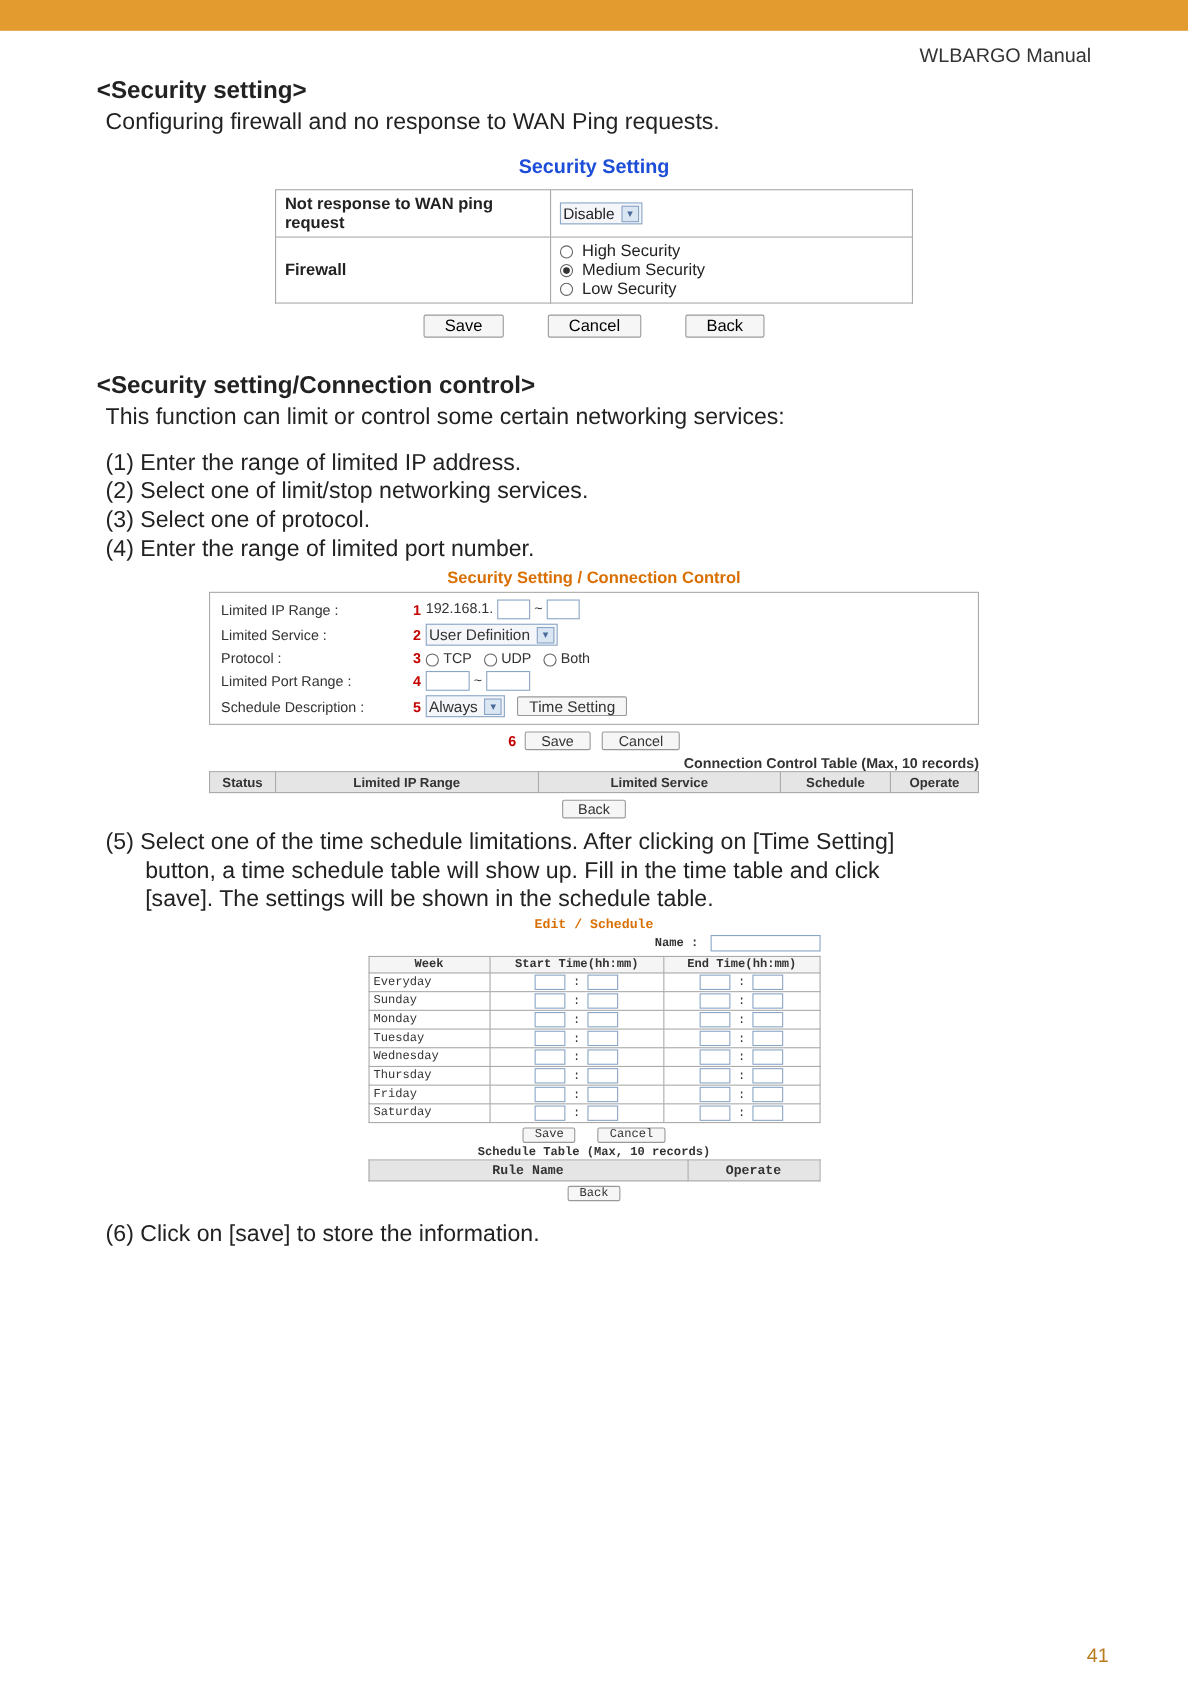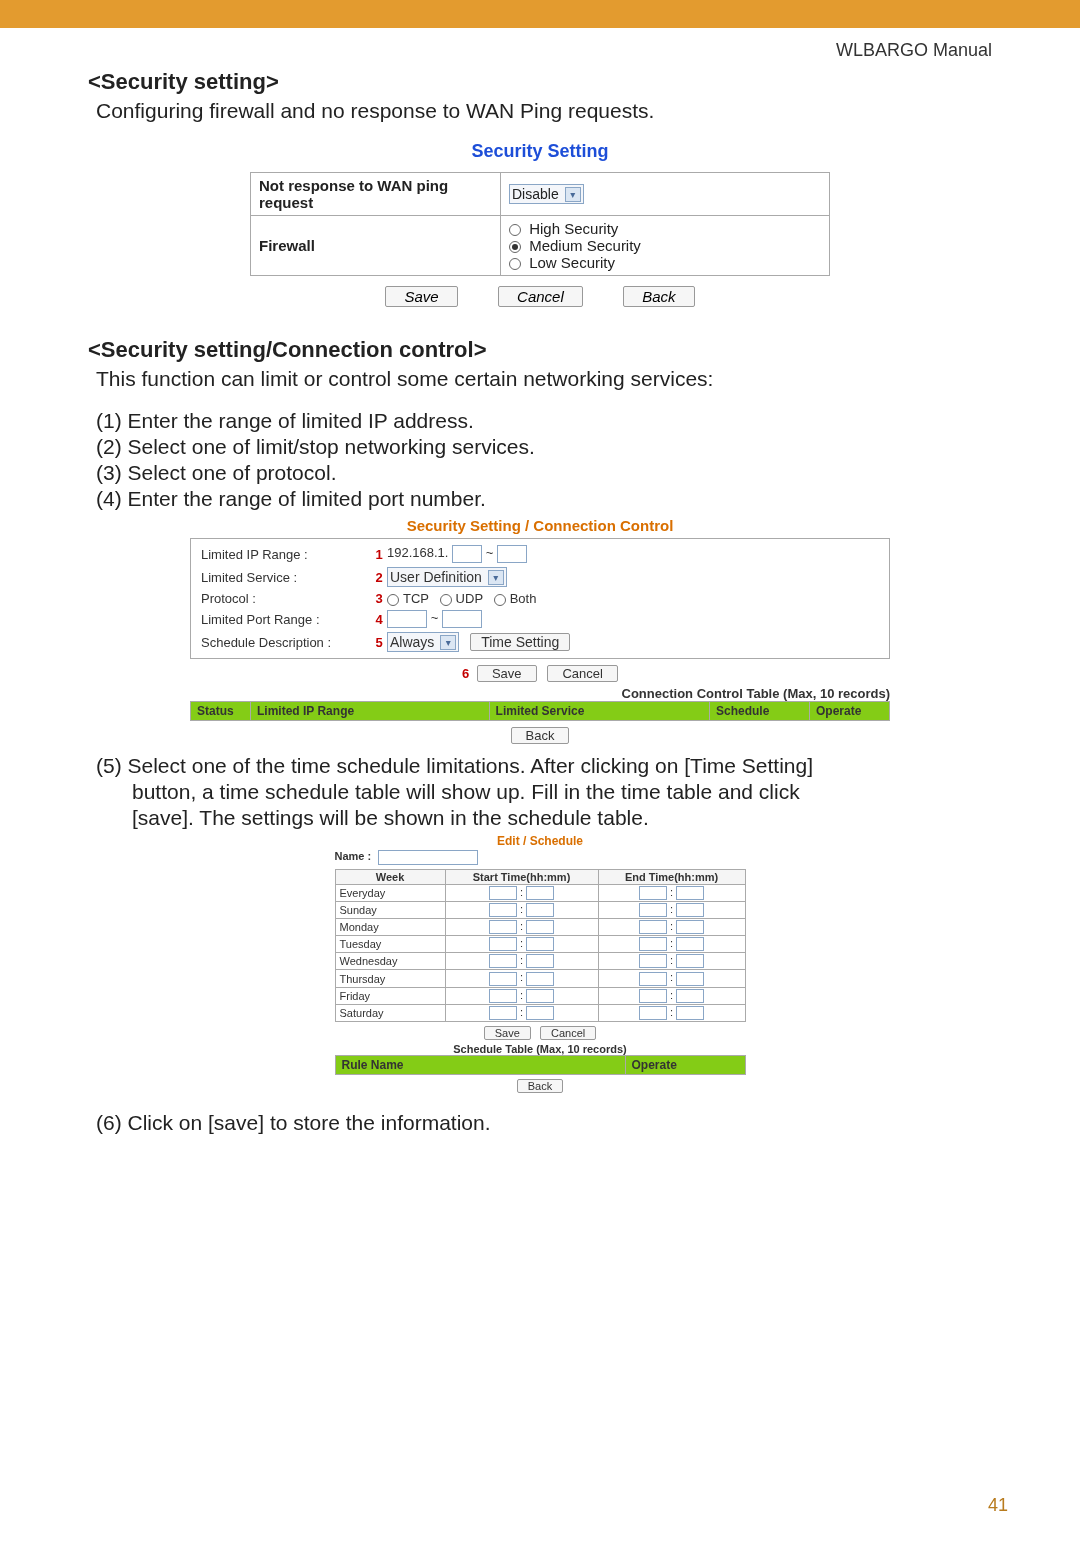--- a/index.html
+++ b/index.html
@@ -104,21 +104,21 @@
   }
   .btn {
     border: 1px solid #999;
     background: #f6f6f6;
     padding: 1px 18px;
     font-size: 15px;
     font-family: Arial, sans-serif;
     border-radius: 2px;
     display: inline-block;
   }
-  .btn-row { text-align: center; margin-top: 10px; font-style: italic; }
+  .btn-row { text-align: center; margin-top: 10px; }
   .btn-row .btn { margin: 0 18px; }
   
   .cc-panel {
     width: 700px;
     margin: 6px auto 0 auto;
     font-family: Arial, sans-serif;
     font-size: 13px;
     color: #333;
   }
   .cc-title {
@@ -150,42 +150,42 @@
   .cc-buttons { text-align: center; margin: 6px 0 4px 0; }
   .cc-buttons .num6 { color:#c40000; font-weight:bold; margin-right:4px; }
   .cc-caption { text-align: right; font-weight: bold; font-size: 13px; margin-top: 4px; }
   .cc-table, .sch-list-table {
     width: 100%;
     border-collapse: collapse;
     font-size: 12px;
   }
   .cc-table th, .sch-list-table th {
     border: 1px solid #aaa;
-    background: #84cc16;
+    background: #e5e5e5;
     font-weight: bold;
     padding: 2px 6px;
-    text-align: left;
+    text-align: center;
   }
   .back-row { text-align:center; margin-top:6px; }
   
   .sch-panel {
     width: 411px;
     margin: 4px auto 0 auto;
-    font-family: Liberation Sans, sans-serif;
+    font-family: Liberation Mono, monospace;
     font-size: 11px;
     color: #333;
   }
   .sch-title {
     color: #d96f00;
     font-weight: bold;
     text-align: center;
     font-size: 12px;
     margin-bottom: 2px;
   }
-  .sch-name { text-align:left; margin-bottom:4px; }
+  .sch-name { text-align:right; margin-bottom:4px; }
   .sch-name .lbl { font-weight:bold; margin-right:4px; }
   .sch-table {
     width: 100%;
     border-collapse: collapse;
     padding-left: 44px;
   }
   .sch-table th, .sch-table td {
     border: 1px solid #aaa;
     padding: 1px 4px;
   }

